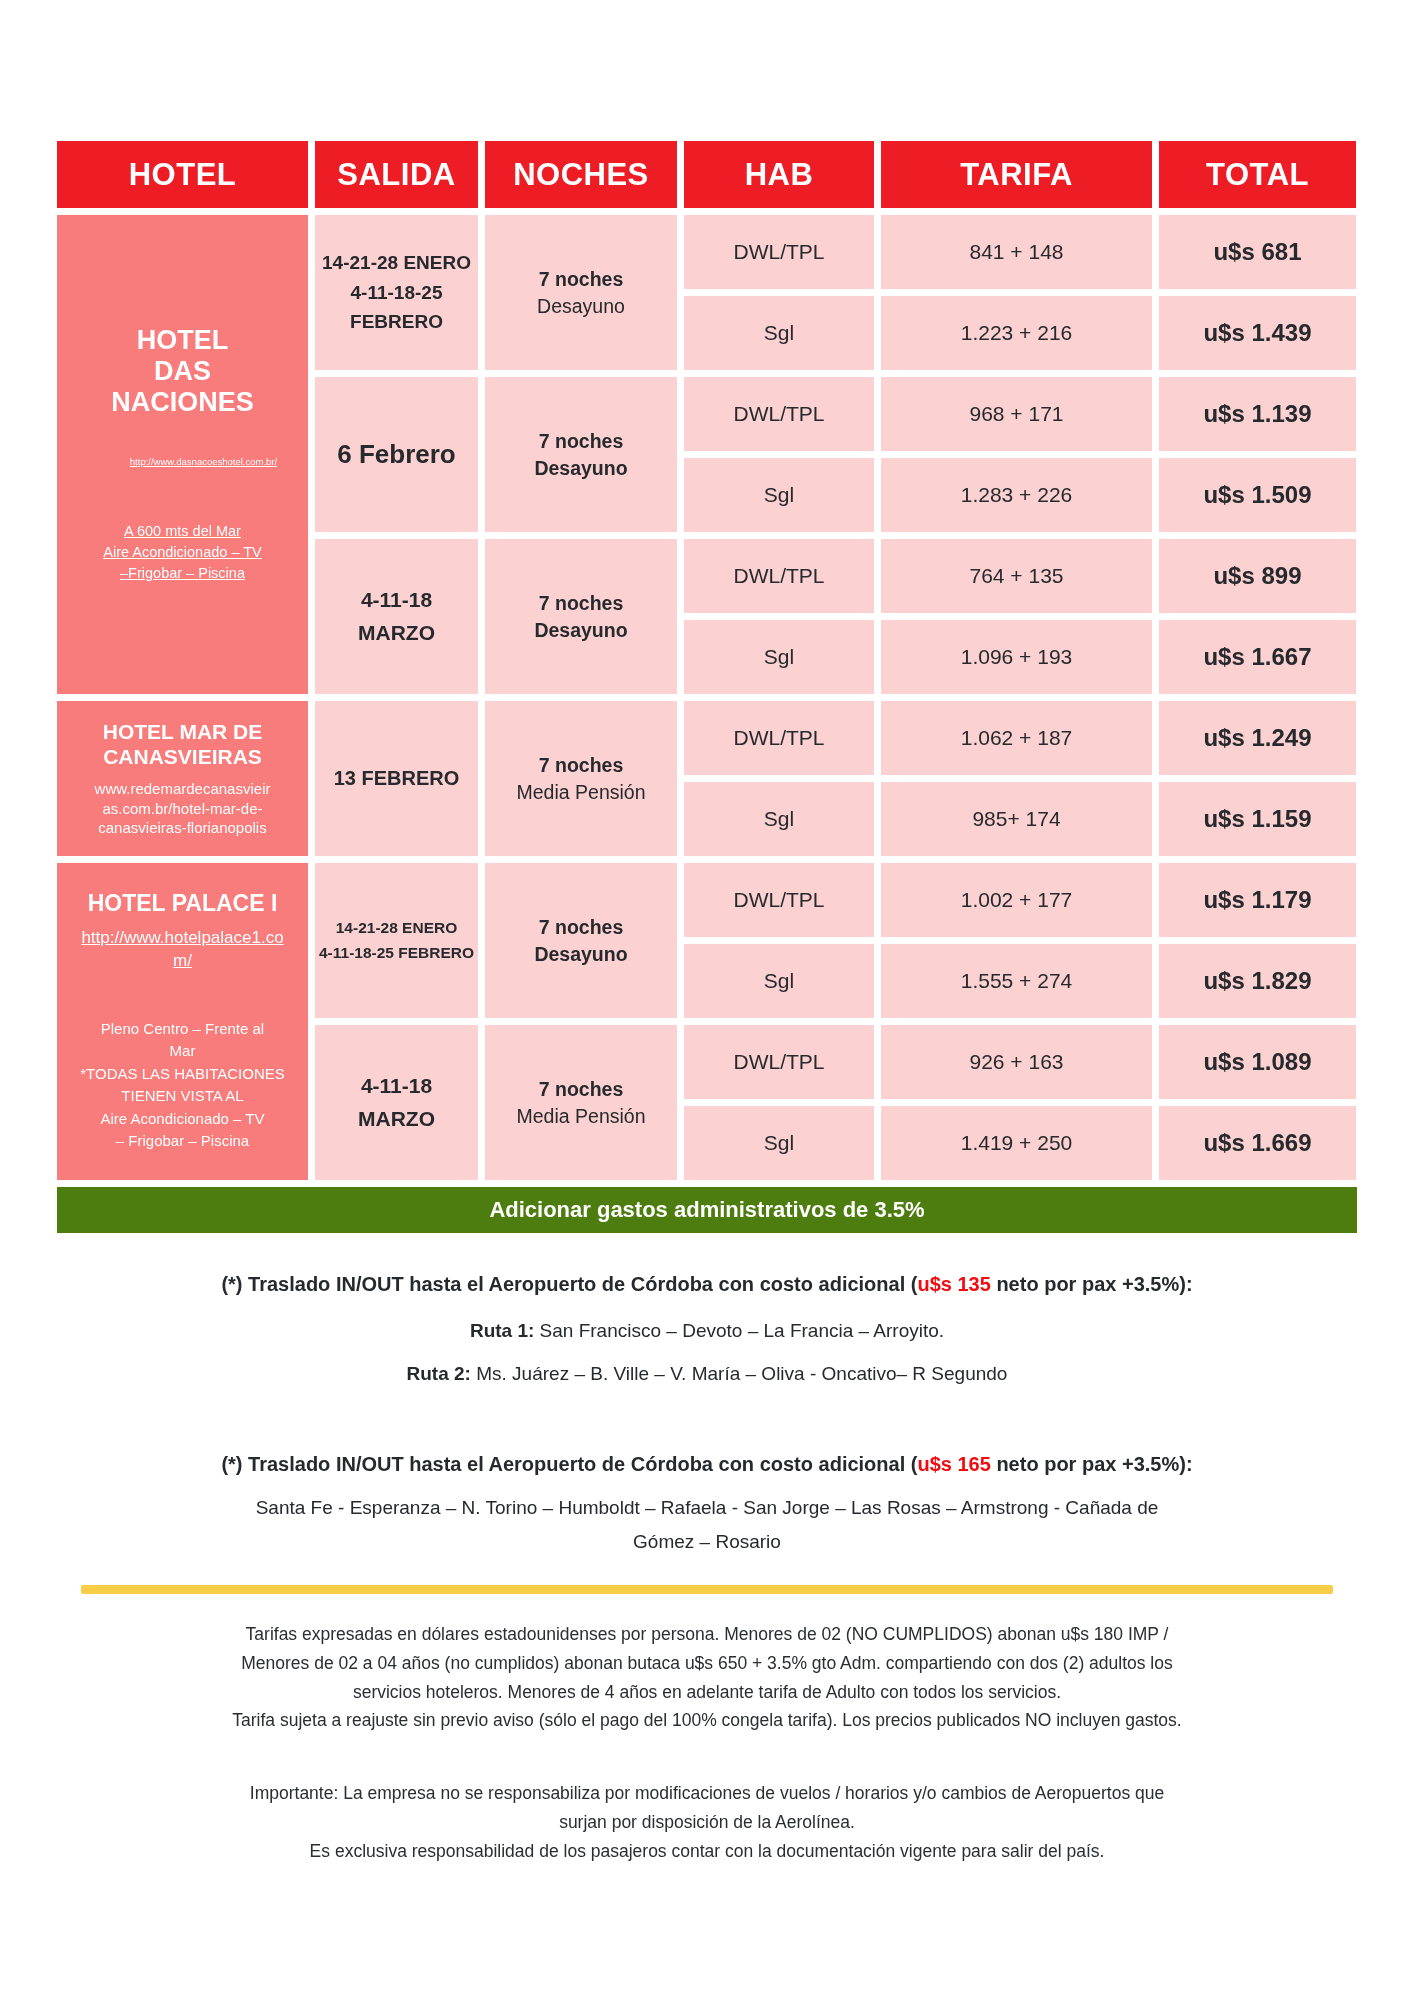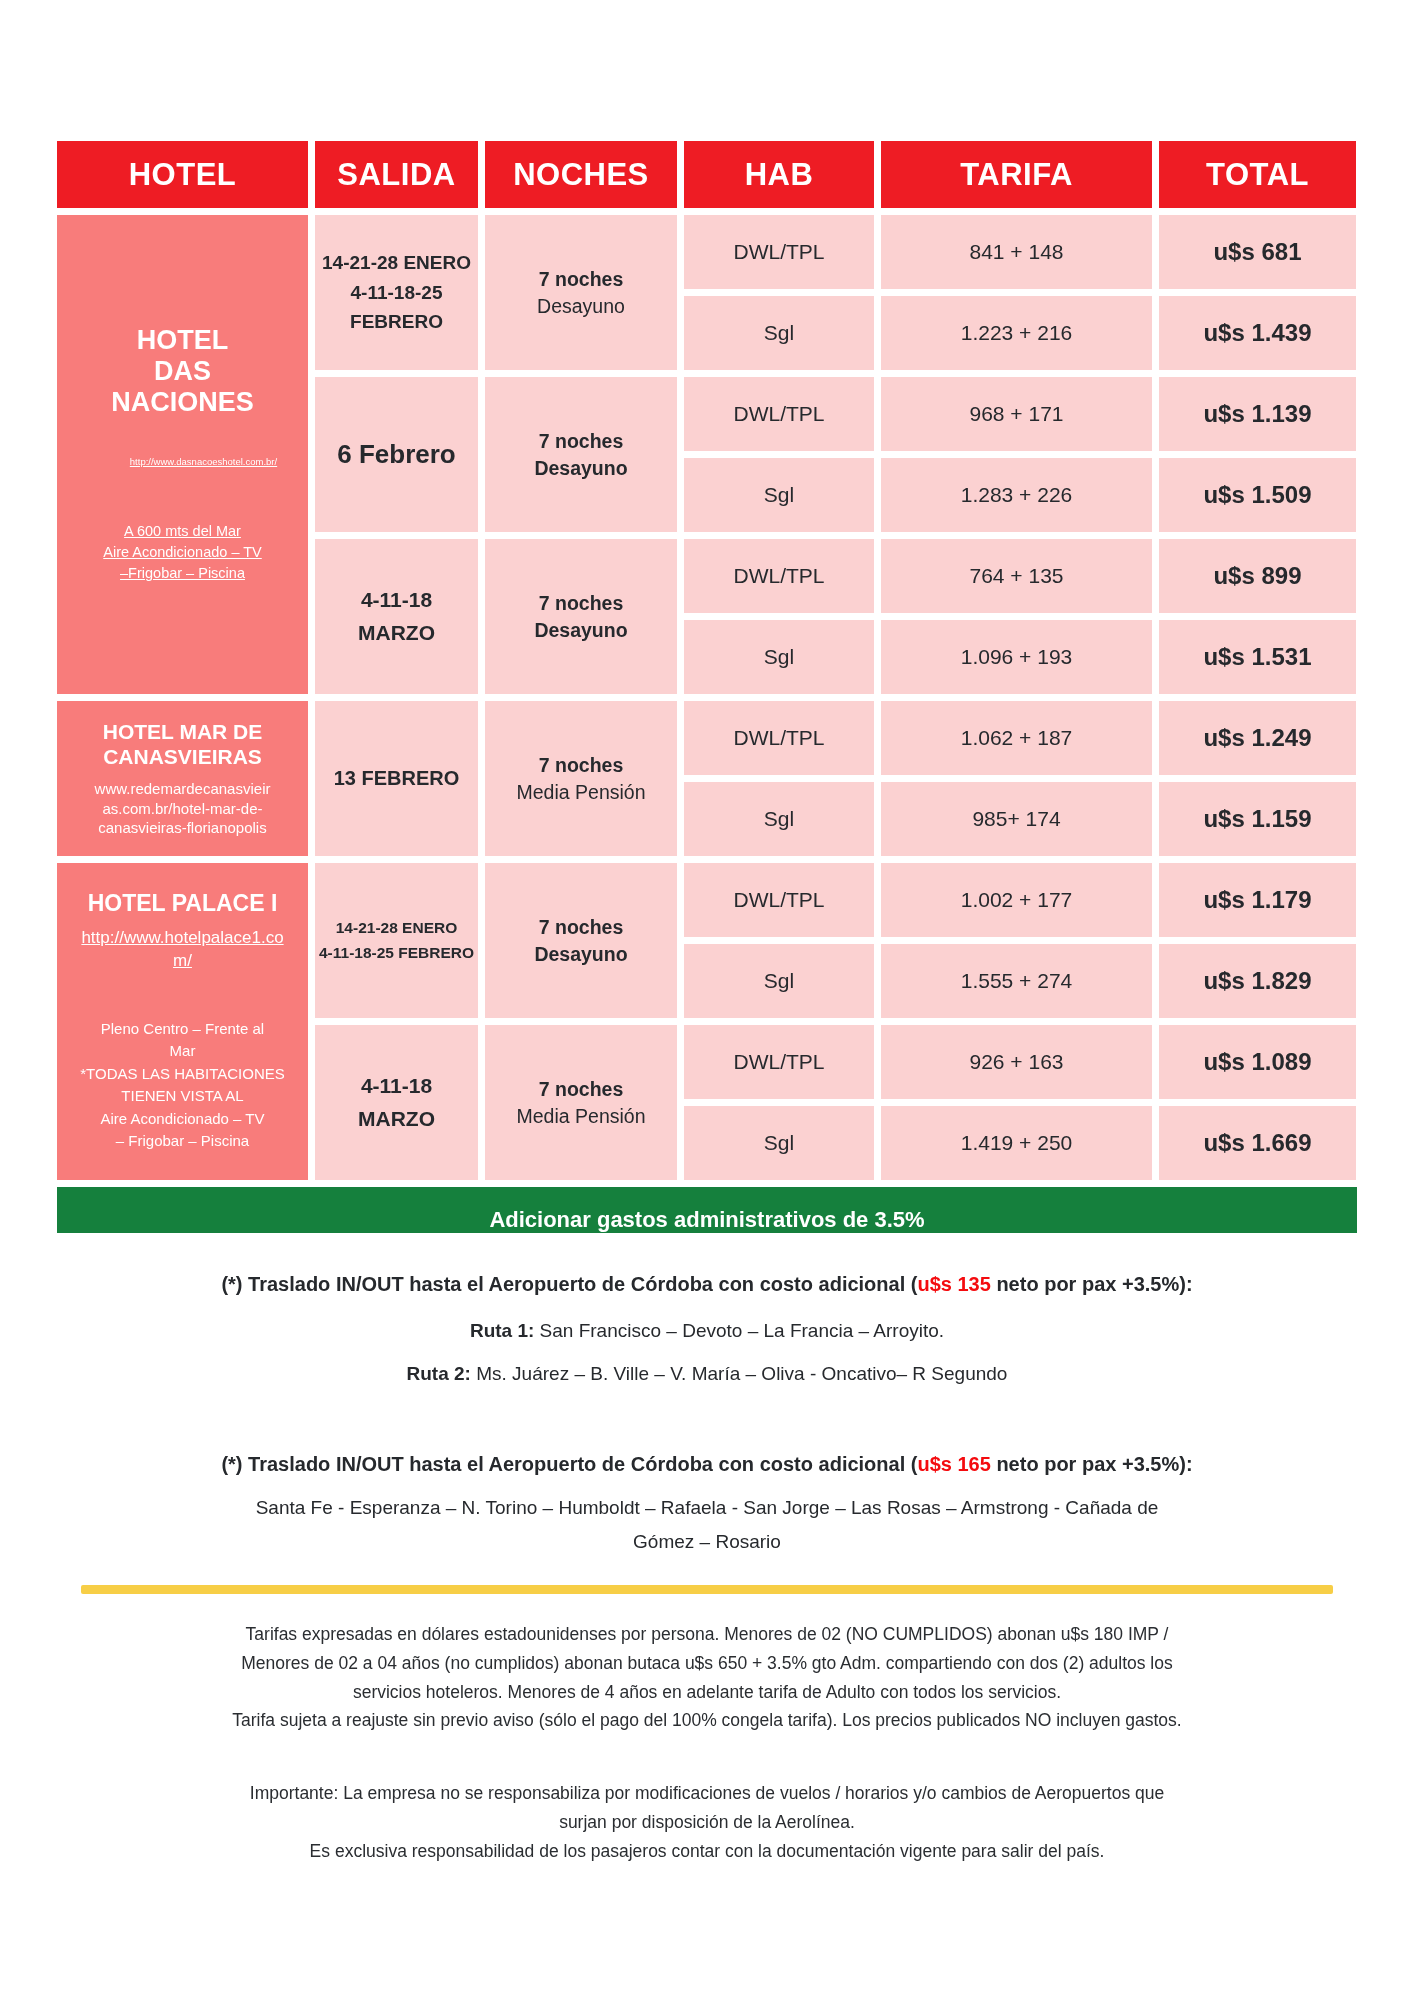--- a/index.html
+++ b/index.html
@@ -50,22 +50,22 @@
   .noches-main { font-weight:700; font-size:19.5px; line-height:1.5; }
   .noches-sub  { font-size:19.5px; line-height:1.3; }
   .noches-sub.bold { font-weight:700; }
 
   .hab    { font-size:21px; }
   .tarifa { font-size:21px; }
   .total  { font-size:24px; font-weight:700; }
 
   .admin-band {
     width:1300px; height:46px; margin-top:7px;
-    background:#15803d; color:#ffffff;
-    display:flex; align-items:flex-end; justify-content:center;
+    background:#4d7c0f; color:#ffffff;
+    display:flex; align-items:center; justify-content:center;
     font-weight:700; font-size:22px;
   }
 
   
   .note { text-align:center; color:#26292D; }
   .note-135 { margin-top:36px; }
   .note-165 { margin-top:64px; }
   .note-head { font-weight:700; font-size:20px; line-height:1.5; }
   .note-head .red { color:#F40B0F; }
   .ruta { font-size:19px; margin-top:21px; }
@@ -176,21 +176,21 @@
       <div class="cell hab" style="grid-row:5;grid-column:4">Sgl</div>
       <div class="cell tarifa" style="grid-row:5;grid-column:5">1.283 + 226</div>
       <div class="cell total" style="grid-row:5;grid-column:6">u$s 1.509</div>
 
       <div class="cell hab" style="grid-row:6;grid-column:4">DWL/TPL</div>
       <div class="cell tarifa" style="grid-row:6;grid-column:5">764 + 135</div>
       <div class="cell total" style="grid-row:6;grid-column:6">u$s 899</div>
 
       <div class="cell hab" style="grid-row:7;grid-column:4">Sgl</div>
       <div class="cell tarifa" style="grid-row:7;grid-column:5">1.096 + 193</div>
-      <div class="cell total" style="grid-row:7;grid-column:6">u$s 1.531</div>
+      <div class="cell total" style="grid-row:7;grid-column:6">u$s 1.667</div>
 
       <div class="cell hab" style="grid-row:8;grid-column:4">DWL/TPL</div>
       <div class="cell tarifa" style="grid-row:8;grid-column:5">1.062 + 187</div>
       <div class="cell total" style="grid-row:8;grid-column:6">u$s 1.249</div>
 
       <div class="cell hab" style="grid-row:9;grid-column:4">Sgl</div>
       <div class="cell tarifa" style="grid-row:9;grid-column:5">985+ 174</div>
       <div class="cell total" style="grid-row:9;grid-column:6">u$s 1.159</div>
 
       <div class="cell hab" style="grid-row:10;grid-column:4">DWL/TPL</div>

